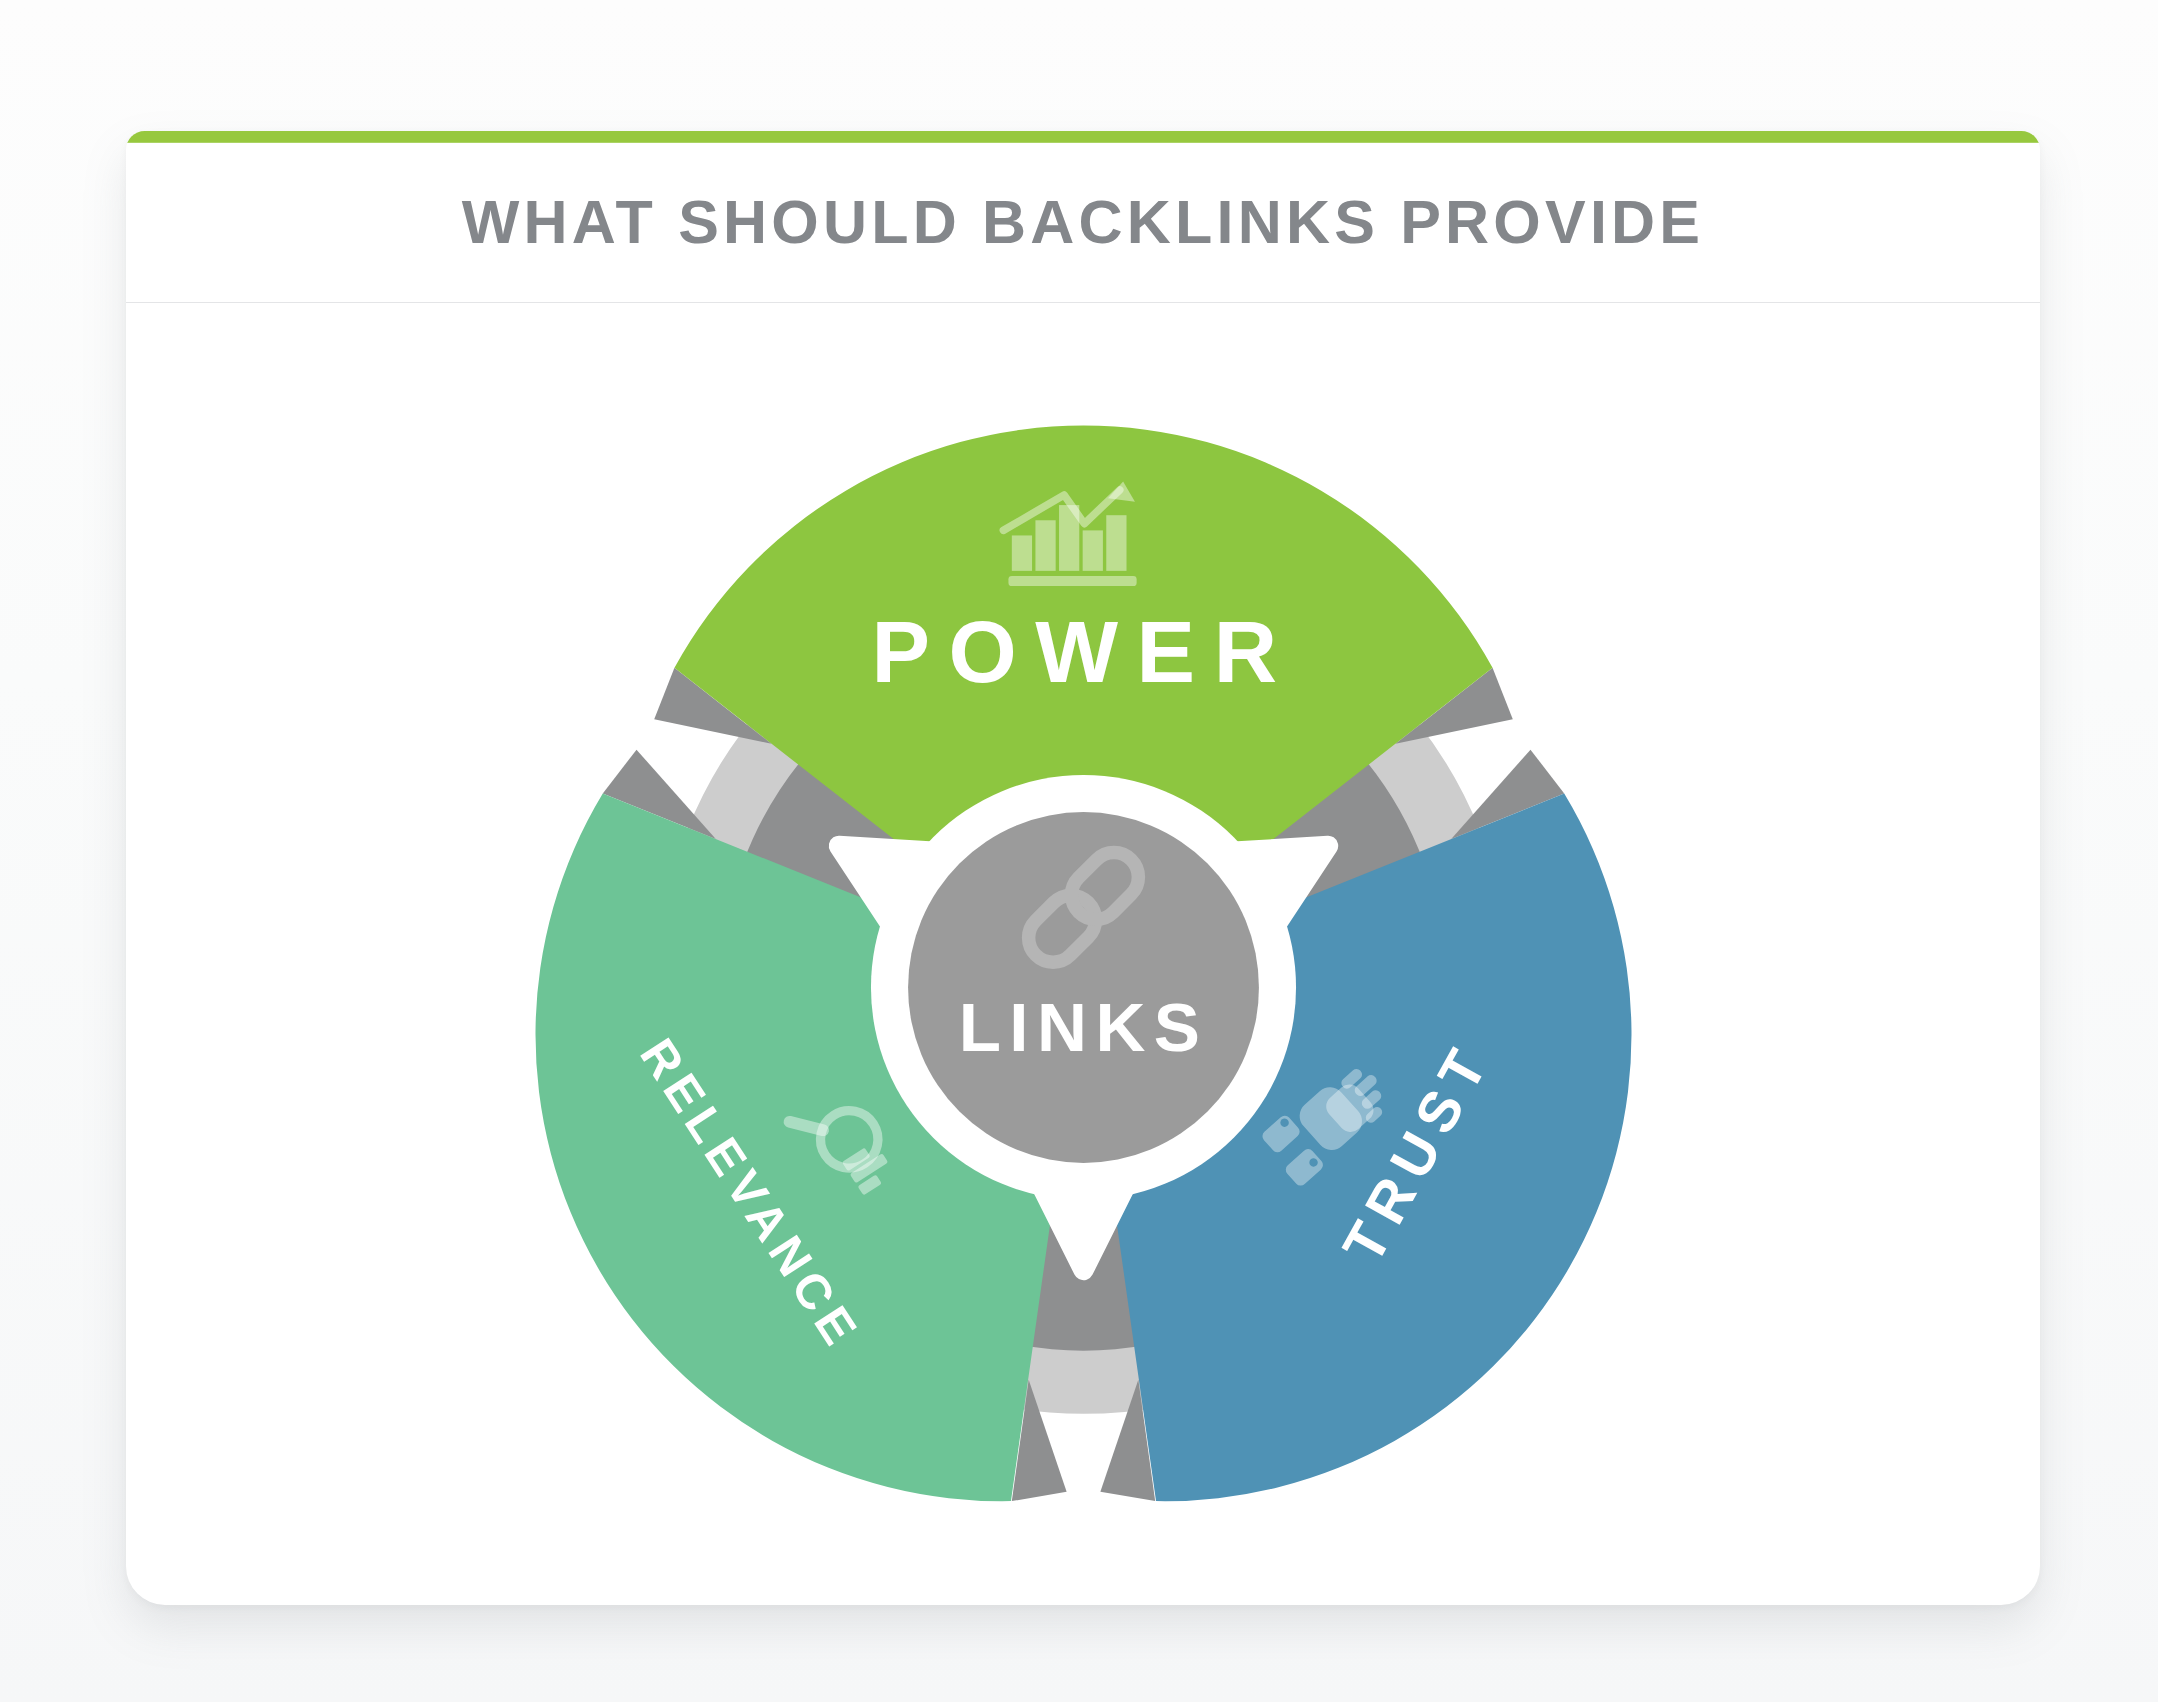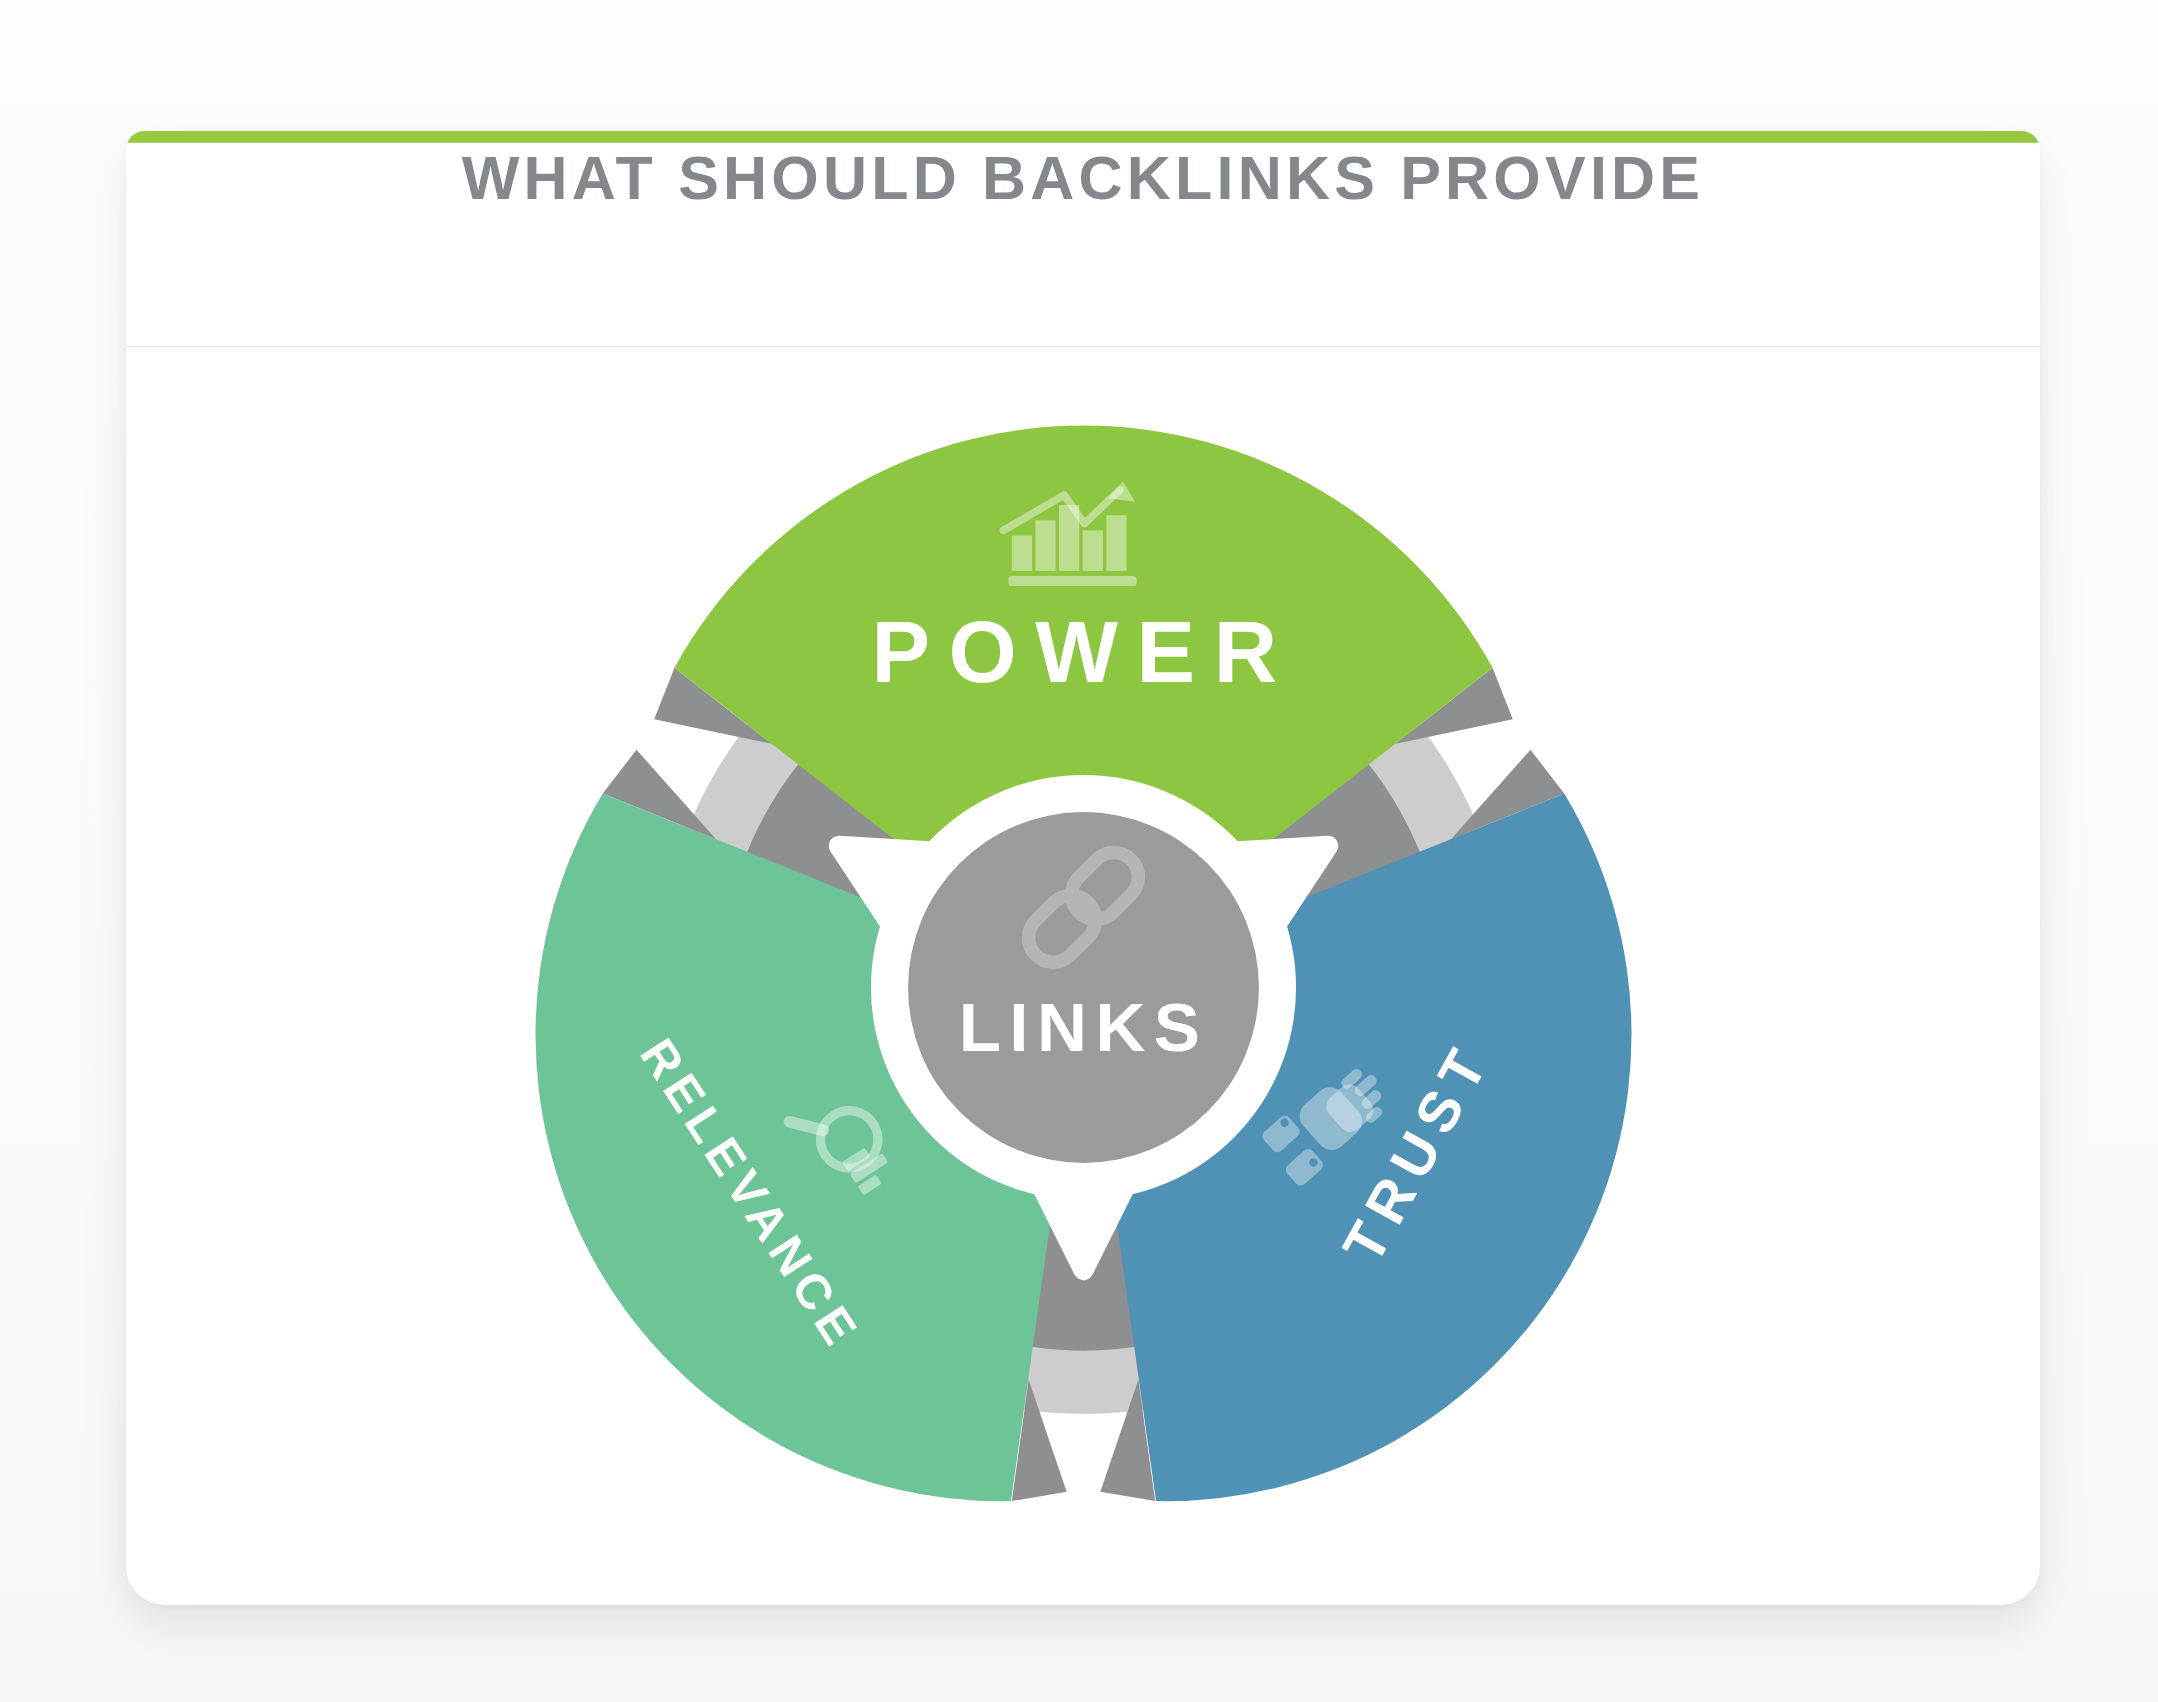--- a/index.html
+++ b/index.html
@@ -10,22 +10,22 @@
   }
   .card{
     position:absolute;left:126px;top:131px;width:1914px;height:1474px;
     background:#ffffff;
     border-radius:18.6px 18.6px 39px 39px;
     box-shadow:0 22px 46px rgba(125,130,136,0.16),0 3.4px 8.4px rgba(0,0,0,0.04);
     overflow:hidden;
   }
   .accent-bar-svg{position:absolute;left:0;top:0;width:100%;height:11.8px;display:block;}
   .card-header{
-    position:absolute;left:0;top:11.8px;width:100%;height:204px;
-    display:flex;justify-content:center;
+    position:absolute;left:0;top:11.8px;width:100%;height:160px;
+    display:flex;align-items:center;justify-content:center;
     border-bottom:1.7px solid #e4e5e7;box-sizing:border-box;
   }
   .page-title{
     font-size:61px;font-weight:bold;color:#84878b;letter-spacing:4.2px;
     white-space:nowrap;
   }
   .diagram-svg{position:absolute;left:384px;top:283px;width:1147px;height:1147px;}
   .diagram-svg text{font-family:"Liberation Sans",sans-serif;font-weight:bold;fill:#ffffff;}
   .tint-fill{fill:rgba(255,255,255,0.42);}
   .tint-fill-soft{fill:rgba(255,255,255,0.36);}

